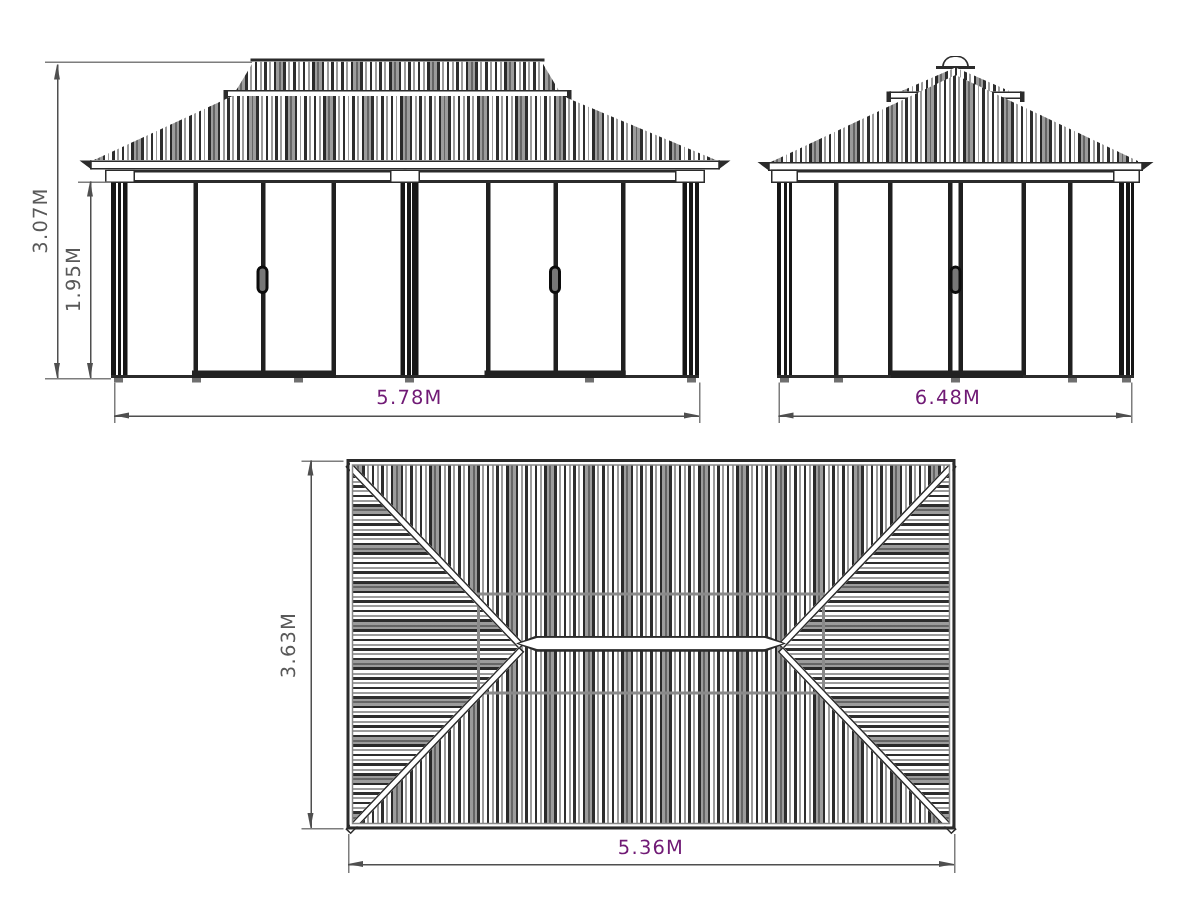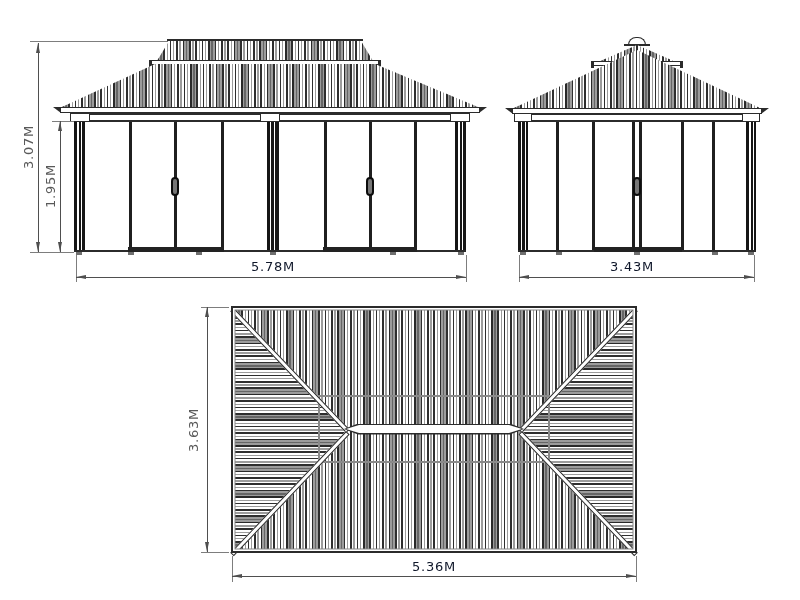--- a/index.html
+++ b/index.html
@@ -6,21 +6,21 @@
   #canvas{position:relative;width:800px;height:600px;background:#ffffff;overflow:hidden;
           font-family:"DejaVu Sans","Liberation Sans",sans-serif;}
   .abs{position:absolute;}
   
   .ln{position:absolute;background:#2b2b2b;}
   .gln{position:absolute;background:#8a8a8a;}
   
   .dln{position:absolute;background:#4f4f4f;}
   .xln{position:absolute;background:#7d7d7d;}
   
-  .lbl{position:absolute;color:#0f172a;font-size:13px;letter-spacing:.8px;white-space:nowrap;
+  .lbl{position:absolute;color:#701a75;font-size:13px;letter-spacing:.8px;white-space:nowrap;
        transform:translate(-50%,-50%);}
   .lblv{position:absolute;color:#595959;font-size:13px;letter-spacing:.8px;white-space:nowrap;
         transform:translate(-50%,-50%) rotate(-90deg);}
   
   .sv{position:absolute;background:
       repeating-linear-gradient(90deg, rgba(35,35,35,.45) 0 6.4px, rgba(0,0,0,0) 6.4px 25.6px),
       repeating-linear-gradient(90deg,#2e2e2e 0 1.7px,#ffffff 1.7px 3.3px,#9c9c9c 3.3px 4.6px,#ffffff 4.6px 6.4px);}
   .sh{position:absolute;background:
       repeating-linear-gradient(0deg, rgba(35,35,35,.45) 0 6.4px, rgba(0,0,0,0) 6.4px 25.6px),
       repeating-linear-gradient(0deg,#2e2e2e 0 1.7px,#ffffff 1.7px 3.3px,#9c9c9c 3.3px 4.6px,#ffffff 4.6px 6.4px);}
@@ -144,21 +144,21 @@
     <div class="foot" style="left:56px;top:252px;"></div>
     <div class="foot" style="left:134px;top:252px;"></div>
     <div class="foot" style="left:212px;top:252px;"></div>
     <div class="foot" style="left:248px;top:252px;"></div>
 
     <div class="xln" style="left:18.5px;top:255px;width:1px;height:27px;"></div>
     <div class="xln" style="left:253.5px;top:255px;width:1px;height:27px;"></div>
     <div class="dln" style="left:19px;top:277px;width:235px;height:1px;"></div>
     <div class="aL" style="left:19px;top:275px;"></div>
     <div class="aR" style="left:244px;top:275px;"></div>
-    <div class="lbl" style="left:132px;top:266px;">3.43M</div>
+    <div class="lbl" style="left:132px;top:266px;">6.48M</div>
   </div>
 
   <div class="abs" style="left:0;top:290px;width:800px;height:310px;">
 
     <div class="sv" style="left:235px;top:20px;width:398px;height:239px;clip-path:polygon(0 0,100% 0,285px 119px,113px 119px);"></div>
     <div class="sv" style="left:235px;top:20px;width:398px;height:239px;clip-path:polygon(0 100%,100% 100%,285px 120px,113px 120px);"></div>
     <div class="sh" style="left:235px;top:20px;width:398px;height:239px;clip-path:polygon(0 0,113px 119px,0 100%);"></div>
     <div class="sh" style="left:235px;top:20px;width:398px;height:239px;clip-path:polygon(100% 0,285px 119px,100% 100%);"></div>
 
     <div class="gln" style="left:318px;top:105px;width:232px;height:2px;"></div>

